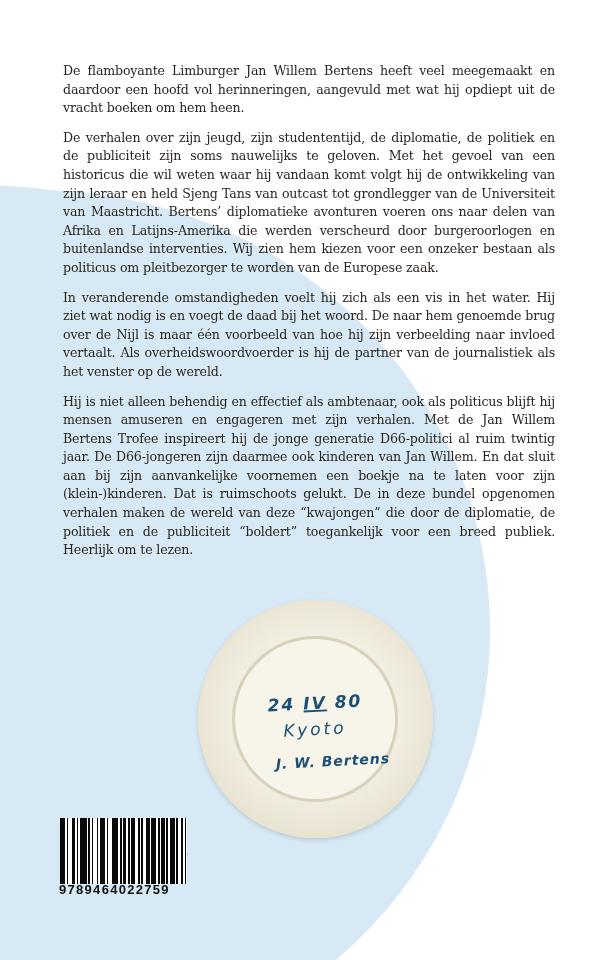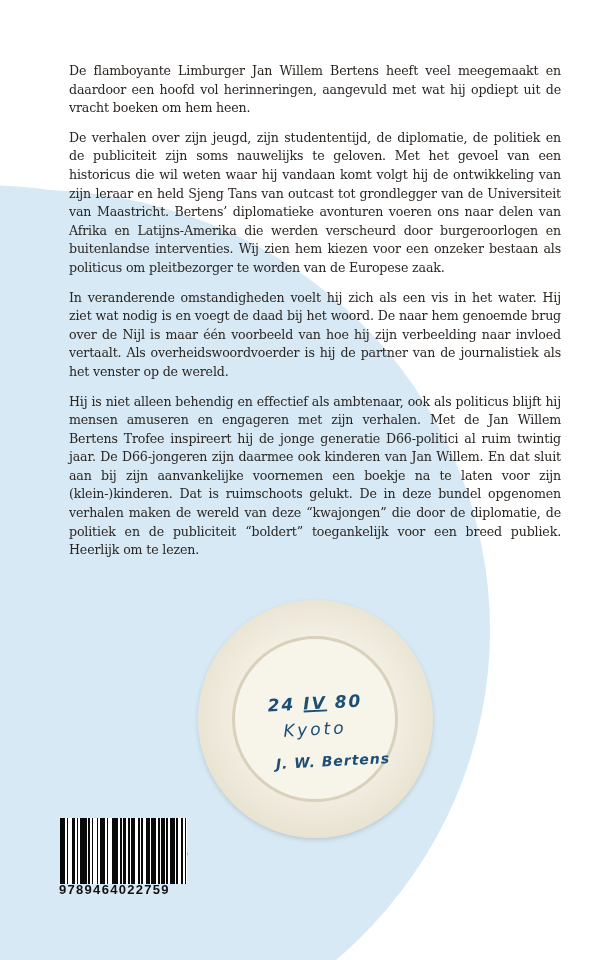--- a/index.html
+++ b/index.html
@@ -12,21 +12,21 @@
       position: absolute; left: -420px; top: 190px;
       width: 910px; height: 880px; border-radius: 50%;
       background: #d6e9f5;
     }
     .blob-top {
       position: absolute; left: -300px; top: 185px;
       width: 560px; height: 300px; border-radius: 50%;
       background: #d6e9f5;
     }
     .blurb {
-      position: absolute; left: 69px; top: 62px; width: 492px;
+      position: absolute; left: 63px; top: 62px; width: 492px;
       color: #2b2521; font-size: 12.6px; line-height: 18.6px;
       text-align: justify; letter-spacing: -0.15px;
     }
     .blurb p { margin: 0 0 11px 0; }
     .plate {
       position: absolute; left: 198px; top: 600px;
       width: 235px; height: 238px; border-radius: 50%;
       background: radial-gradient(circle at 50% 48%, #f8f5eb 0%, #f3efe3 45%, #e7e1cf 75%, #d8d0ba 100%);
       box-shadow: 0 2px 4px rgba(120,110,90,0.25);
     }

